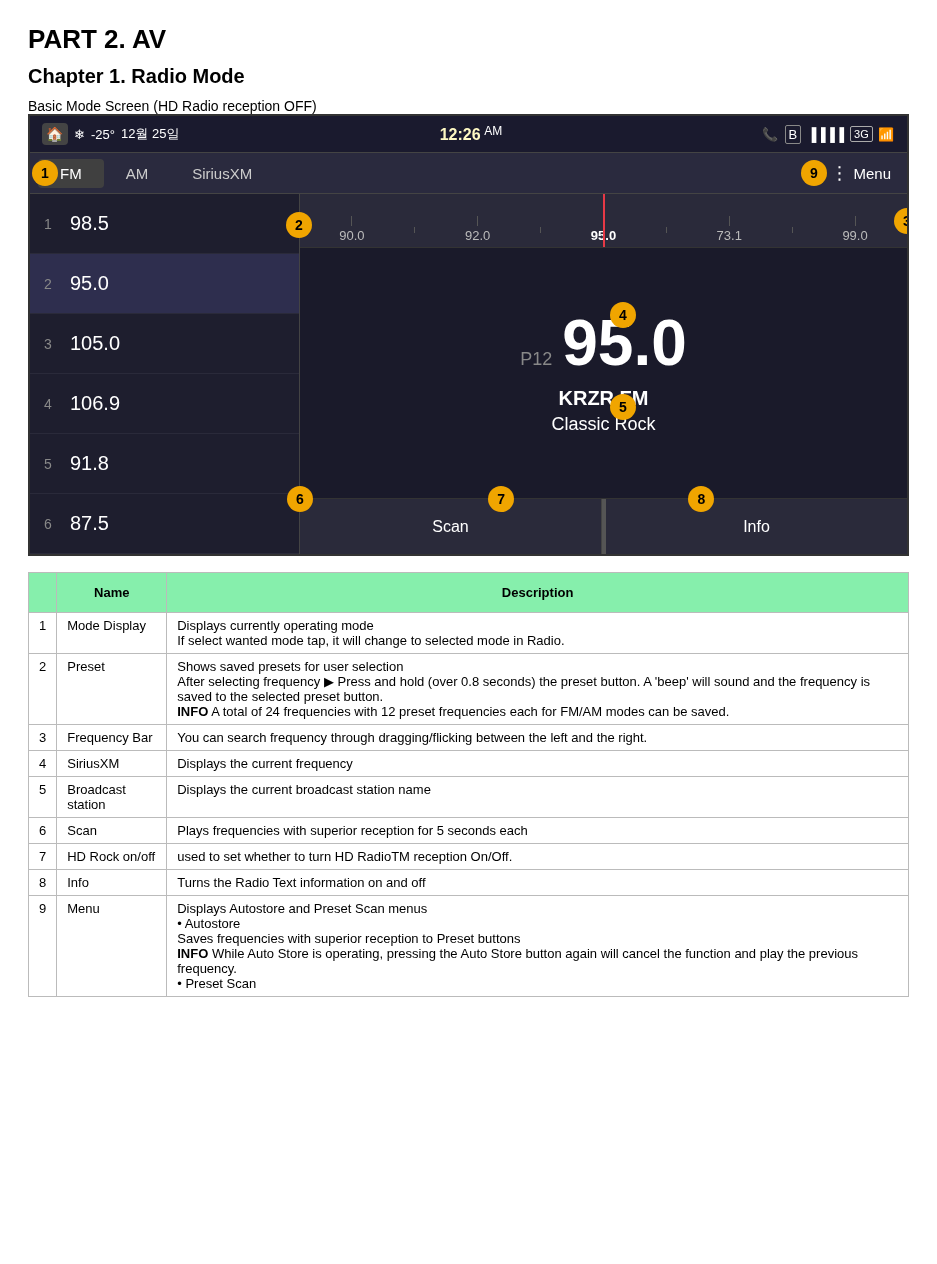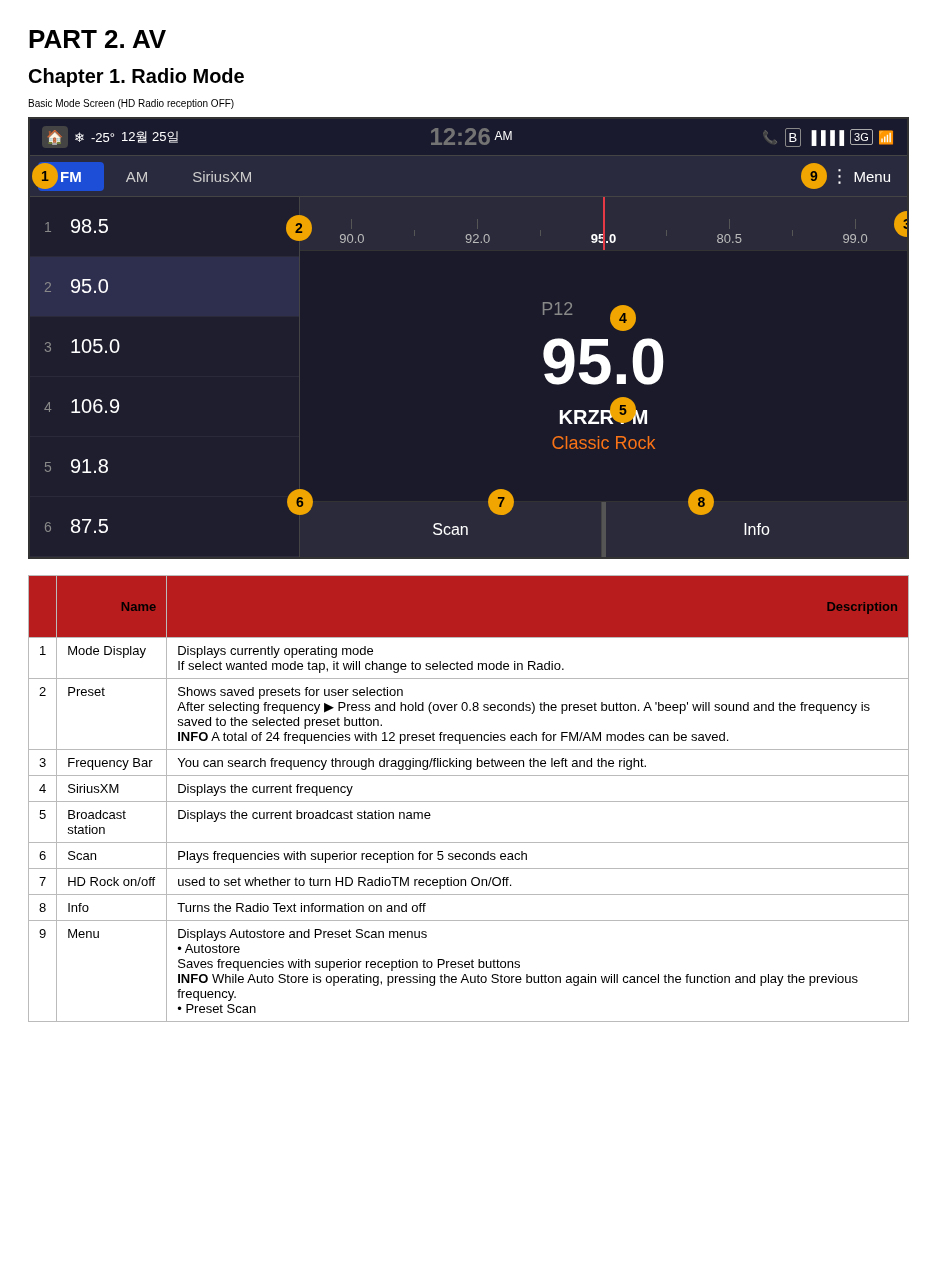--- a/index.html
+++ b/index.html
@@ -6,21 +6,21 @@
     body {
       font-family: Arial, sans-serif;
       background: #fff;
       width: 937px;
       padding: 24px 28px;
       color: #000;
     }
 
     h1 { font-size: 26px; font-weight: bold; margin-bottom: 10px; }
     h2 { font-size: 20px; font-weight: bold; margin-bottom: 10px; }
-    .subtitle { font-size: 10px; margin-bottom: 8px; }
+    .subtitle { font-size: 14px; }
 
     
     .screen-wrapper {
       position: relative;
       width: 881px;
       border: 2px solid #333;
       background: #1a1a2e;
       margin-bottom: 16px;
     }
 
@@ -36,21 +36,21 @@
       height: 36px;
     }
     .status-left { display: flex; align-items: center; gap: 6px; }
     .status-home-icon {
       background: #444;
       border-radius: 4px;
       width: 26px; height: 22px;
       display: flex; align-items: center; justify-content: center;
       font-size: 14px; color: #fff;
     }
-    .status-time { font-size: 24px; font-weight: bold; color: #737373; }
+    .status-time { font-size: 16px; font-weight: bold; color: #fef9c3; }
     .status-ampm { font-size: 12px; color: #fff; vertical-align: super; }
     .status-right { display: flex; align-items: center; gap: 6px; font-size: 13px; }
 
     
     .tab-bar {
       background: #2a2a3e;
       display: flex;
       align-items: center;
       justify-content: space-between;
       padding: 0 8px;
@@ -60,23 +60,23 @@
     }
     .tab-left { display: flex; align-items: center; }
     .tab-item {
       padding: 6px 22px;
       font-size: 15px;
       color: #ccc;
       cursor: pointer;
       border-radius: 4px;
     }
     .tab-item.active {
-      background: #1d4ed8;
-      color: #fff;
-      font-weight: bold;
+      background: #404040;
+      color: #fff;
+      font-weight: normal;
     }
     .menu-btn {
       display: flex; align-items: center; gap: 4px;
       color: #fff; font-size: 15px; cursor: pointer;
       padding: 4px 8px;
     }
 
     
     .main-area {
       display: flex;
@@ -177,21 +177,21 @@
       margin-bottom: 8px;
     }
     .station-name {
       font-size: 20px;
       color: #fff;
       font-weight: bold;
       margin-bottom: 4px;
     }
     .station-genre {
       font-size: 18px;
-      color: #f97316;
+      color: #ffffff;
     }
 
     
     .bottom-btns {
       display: flex;
       height: 56px;
       border-top: 1px solid #333;
     }
     .bottom-btn {
       flex: 1;
@@ -228,25 +228,25 @@
     }
 
     
     table {
       width: 100%;
       border-collapse: collapse;
       font-size: 13px;
       margin-top: 4px;
     }
     th {
-      background: #b91c1c;
+      background: #86efac;
       border: 1px solid #bbb;
-      padding: 23px 10px;
+      padding: 12px 10px;
       font-weight: bold;
-      text-align: right;
+      text-align: center;
     }
     td {
       border: 1px solid #bbb;
       padding: 5px 10px;
       vertical-align: top;
     }
     td:first-child { text-align: center; width: 24px; }
     td:nth-child(2) { width: 110px; }
     .bold-text { font-weight: bold; }
   </style>
@@ -349,40 +349,40 @@
           </div>
           <div class="freq-marker" style="color:#fff; font-weight:bold;">
             <div class="freq-tick" style="background:#e63946;"></div>
             <span>95.0</span>
           </div>
           <div style="flex:0.5; display:flex; align-items:flex-end; padding-bottom:14px;">
             <div class="freq-tick small" style="background:#555;width:1px;height:6px;margin:0 auto;"></div>
           </div>
           <div class="freq-marker">
             <div class="freq-tick"></div>
-            <span>80.5</span>
+            <span>73.1</span>
           </div>
           <div style="flex:0.5; display:flex; align-items:flex-end; padding-bottom:14px;">
             <div class="freq-tick small" style="background:#555;width:1px;height:6px;margin:0 auto;"></div>
           </div>
           <div class="freq-marker">
             <div class="freq-tick"></div>
             <span>99.0</span>
           </div>
         </div>
         <div class="freq-needle"></div>
       </div>
 
       <div class="center-display">
 
         <div class="badge" style="position:absolute; left:310px; top:108px;">4</div>
 
         <div class="badge" style="position:absolute; left:310px; top:200px;">5</div>
 
-        <div style="display:flex; align-items:baseline; gap:10px; margin-bottom:4px;flex-direction:column;">
+        <div style="display:flex; align-items:baseline; gap:10px; margin-bottom:4px;">
           <span style="color:#888; font-size:18px;">P12</span>
           <span class="big-freq">95.0</span>
         </div>
         <div class="station-name">KRZR FM</div>
         <div class="station-genre">Classic Rock</div>
       </div>
 
       <div class="bottom-btns" style="position:relative;">
 
         <div class="badge" style="position:absolute; left:-13px; top:-13px;">6</div>

